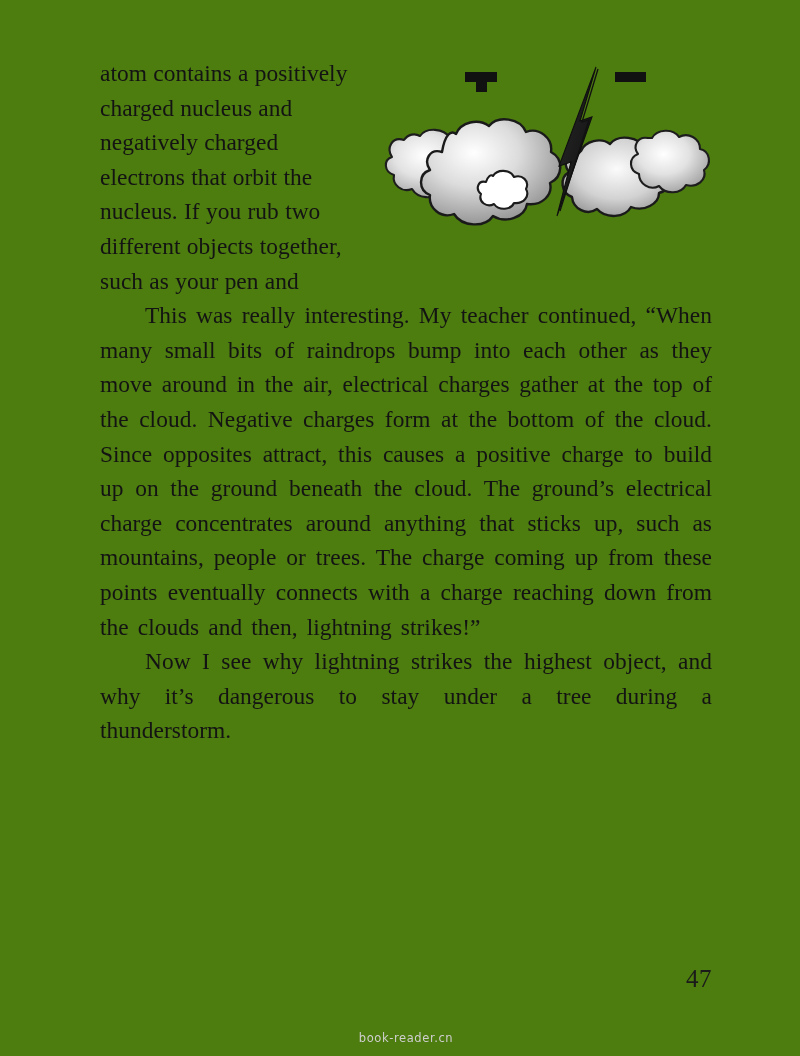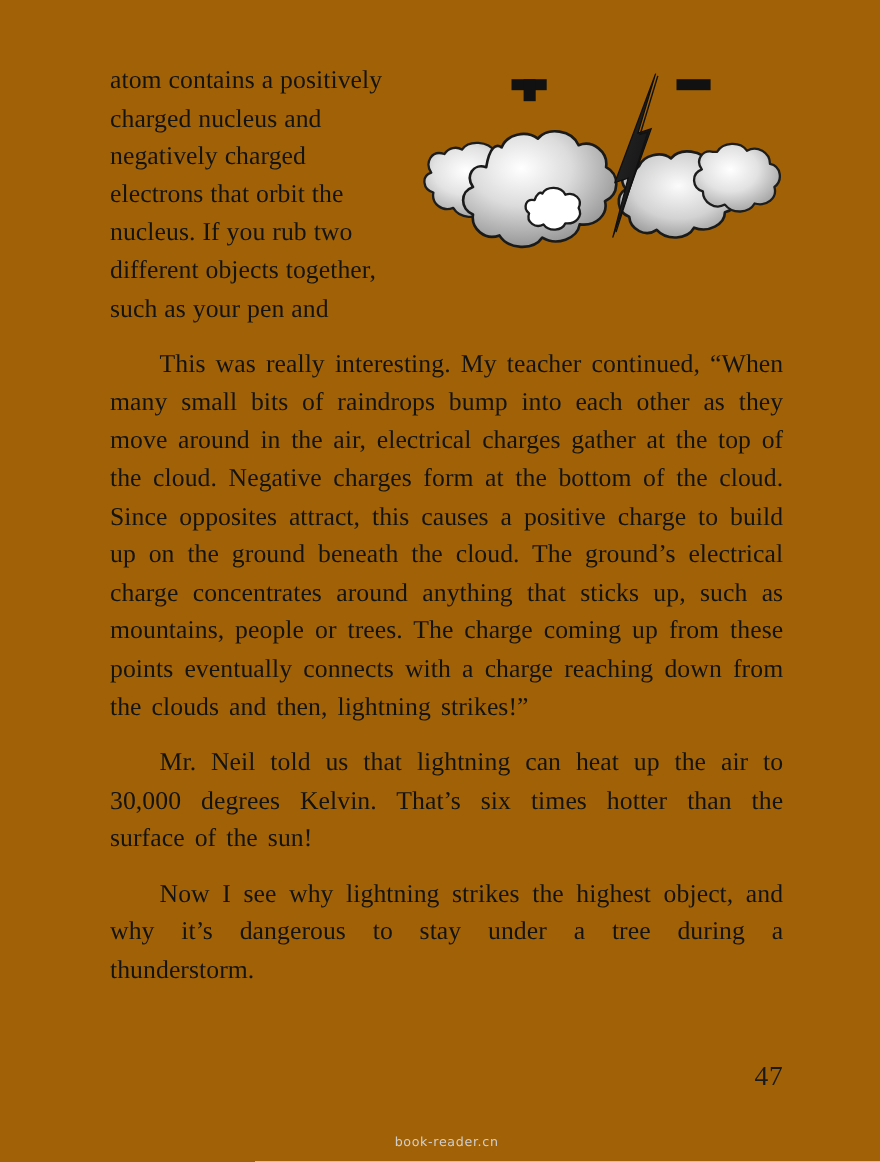--- a/index.html
+++ b/index.html
@@ -12,21 +12,21 @@
     height: 1056px;
     position: relative;
     overflow: hidden;
     font-family: "Liberation Serif", "DejaVu Serif", serif;
     color: #1a1a1a;
   }
 
   #page {
     position: absolute;
     inset: 0;
-    background: #a16207;
+    background: #4d7c0f;
   }
 
   
   #illustration {
     float: right;
     width: 330px;
     height: 205px;
     margin: 0 0 2px 14px;
     position: relative;
     shape-outside: polygon(0 0, 100% 0, 100% 100%, 0 100%);
@@ -51,21 +51,20 @@
     text-justify: inter-word;
     letter-spacing: 0.05px;
     word-spacing: 0.4px;
     color: #131313;
   }
   .para {
     margin: 0;
   }
   .para.indent {
     text-indent: 45px;
-    margin-top: 16px;
   }
   .para.loose {
     word-spacing: 3.2px;
   }
 
   
   .ragged {
     text-align: left;
   }
 
@@ -173,21 +172,20 @@
           <path d="M216,13 L200,66 L207,64 L178,155" fill="none" stroke="#111111" stroke-width="1.3"></path>
         </g>
       </svg>
     </div>
 
     <p class="body-text para ragged">atom contains a positively charged nucleus and negatively charged electrons that orbit the nucleus. If you rub two different objects together, such as your pen and</p>
 
 
     <p class="body-text para indent loose">This was really interesting. My teacher continued, “When many small bits of raindrops bump into each other as they move around in the air, electrical charges gather at the top of the cloud. Negative charges form at the bottom of the cloud. Since opposites attract, this causes a positive charge to build up on the ground beneath the cloud. The ground’s electrical charge concentrates around anything that sticks up, such as mountains, people or trees. The charge coming up from these points eventually connects with a charge reaching down from the clouds and then, lightning strikes!”</p>
 
-    <p class="body-text para indent loose">Mr. Neil told us that lightning can heat up the air to 30,000 degrees Kelvin. That’s six times hotter than the surface of the sun!</p>
 
     <p class="body-text para indent loose">Now I see why lightning strikes the highest object, and why it’s dangerous to stay under a tree during a thunderstorm.</p>
   </div>
 
   <div id="page-number">47</div>
 
   <div id="watermark">book-reader.cn</div>
 
 </div>
 

